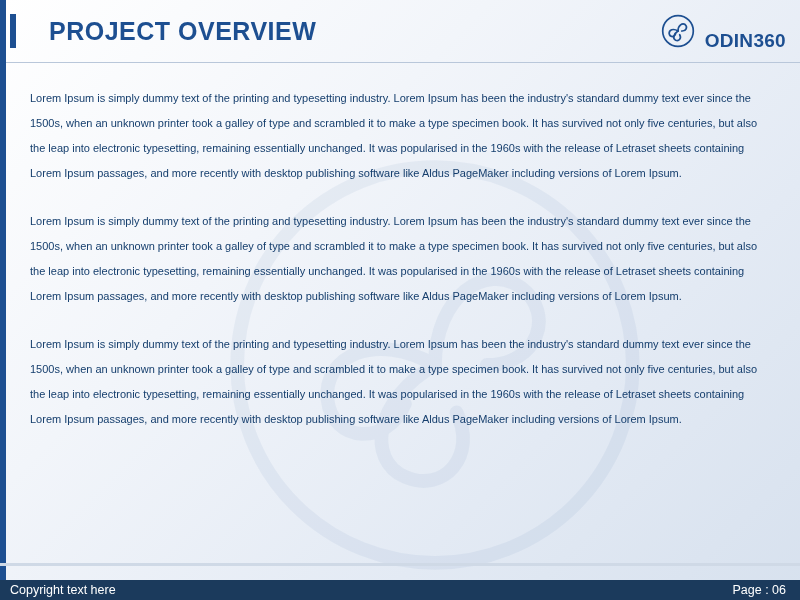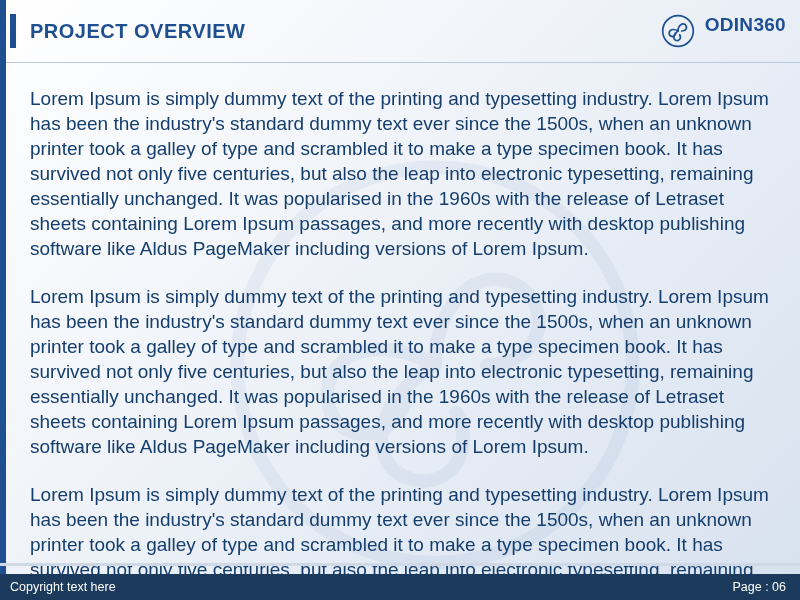--- a/index.html
+++ b/index.html
@@ -56,33 +56,34 @@
   }
 
   .title-bar {
     width: 6px;
     height: 34px;
     background: #1d4f91;
     margin-right: 14px;
   }
 
   .page-title {
-    font-size: 20px;
+    font-size: 25px;
     font-weight: bold;
     letter-spacing: 0.5px;
     color: #1d4f91;
     white-space: nowrap;
+    margin-left: 19px;
   }
 
   .brand {
     position: absolute;
     right: 14px;
     top: 14px;
     display: flex;
-    align-items: flex-start;
+    align-items: flex-end;
     gap: 10px;
   }
 
   .brand-name {
     font-size: 19px;
     font-weight: bold;
     color: #1d4f91;
     letter-spacing: 0.3px;
   }
 
@@ -97,36 +98,36 @@
 
   
   .body-area {
     position: absolute;
     left: 30px;
     top: 86px;
     width: 742px;
   }
 
   .para {
-    font-size: 19px;
+    font-size: 11px;
     line-height: 25px;
     color: #153e6d;
     margin-bottom: 23px;
     text-align: left;
   }
 
   .para:last-child { margin-bottom: 0; }
 
   
   .footer {
     position: absolute;
     left: 0;
     bottom: 0;
     width: 800px;
-    height: 26px;
+    height: 20px;
     background: #1b3a5c;
     display: flex;
     align-items: center;
     justify-content: space-between;
     padding: 0 14px 0 10px;
     gap: 40px;
   }
 
   .footer-text {
     font-size: 12.5px;

